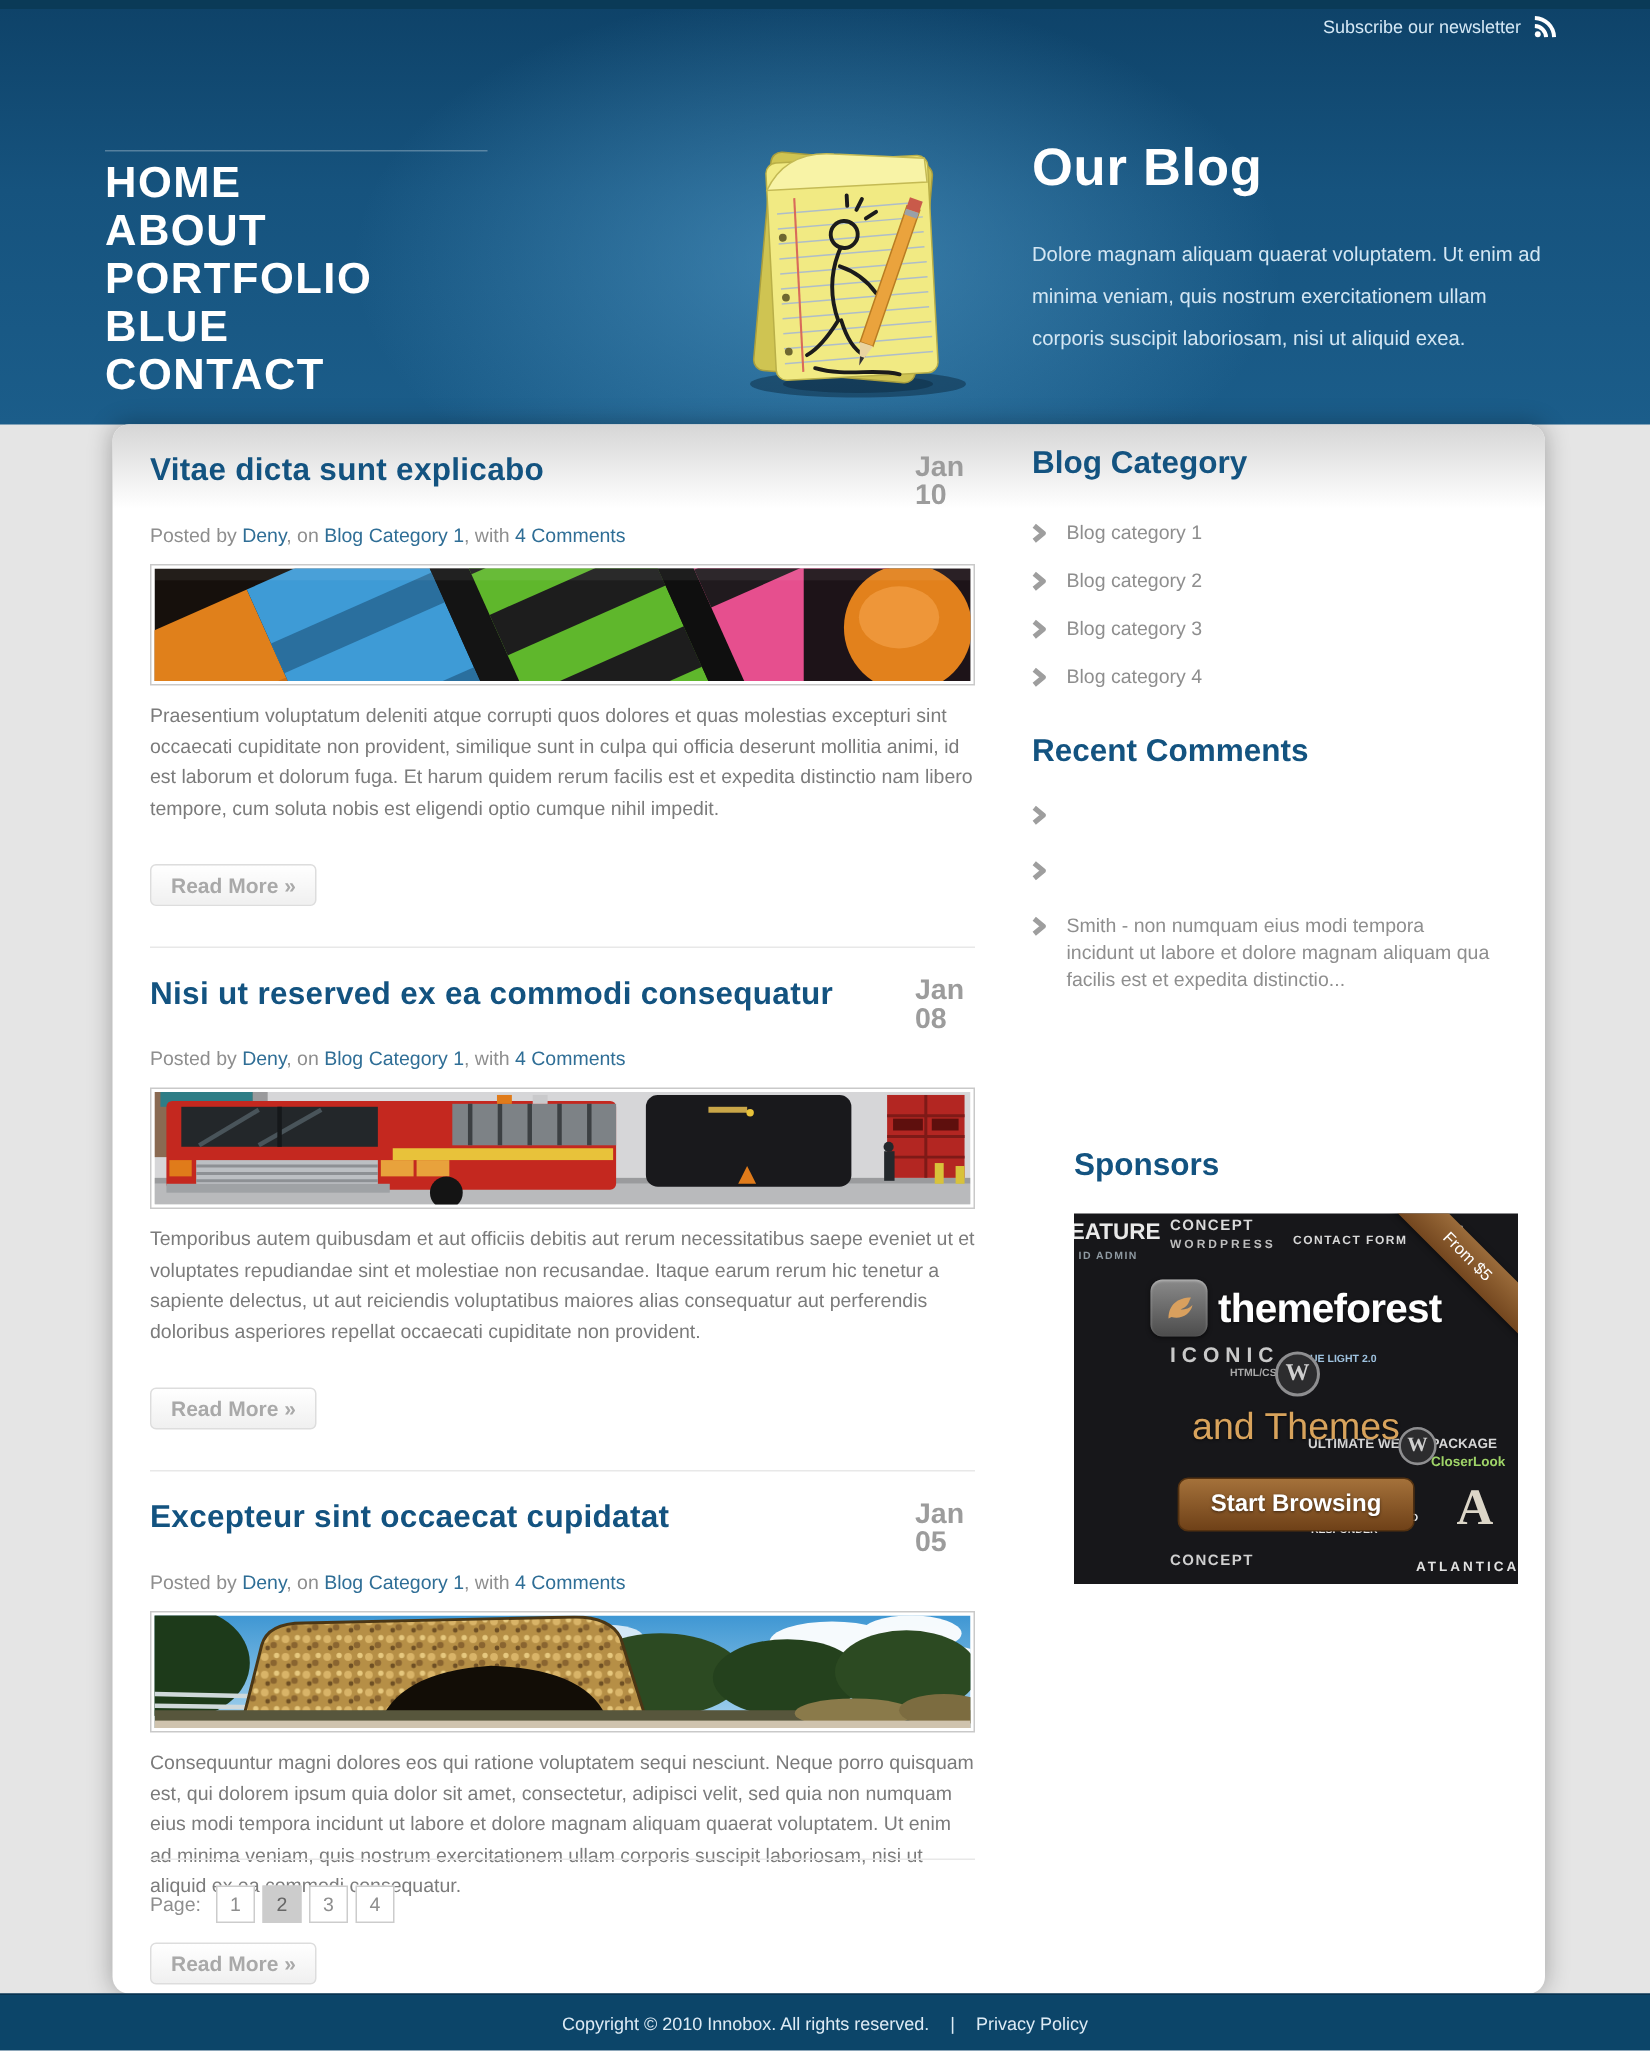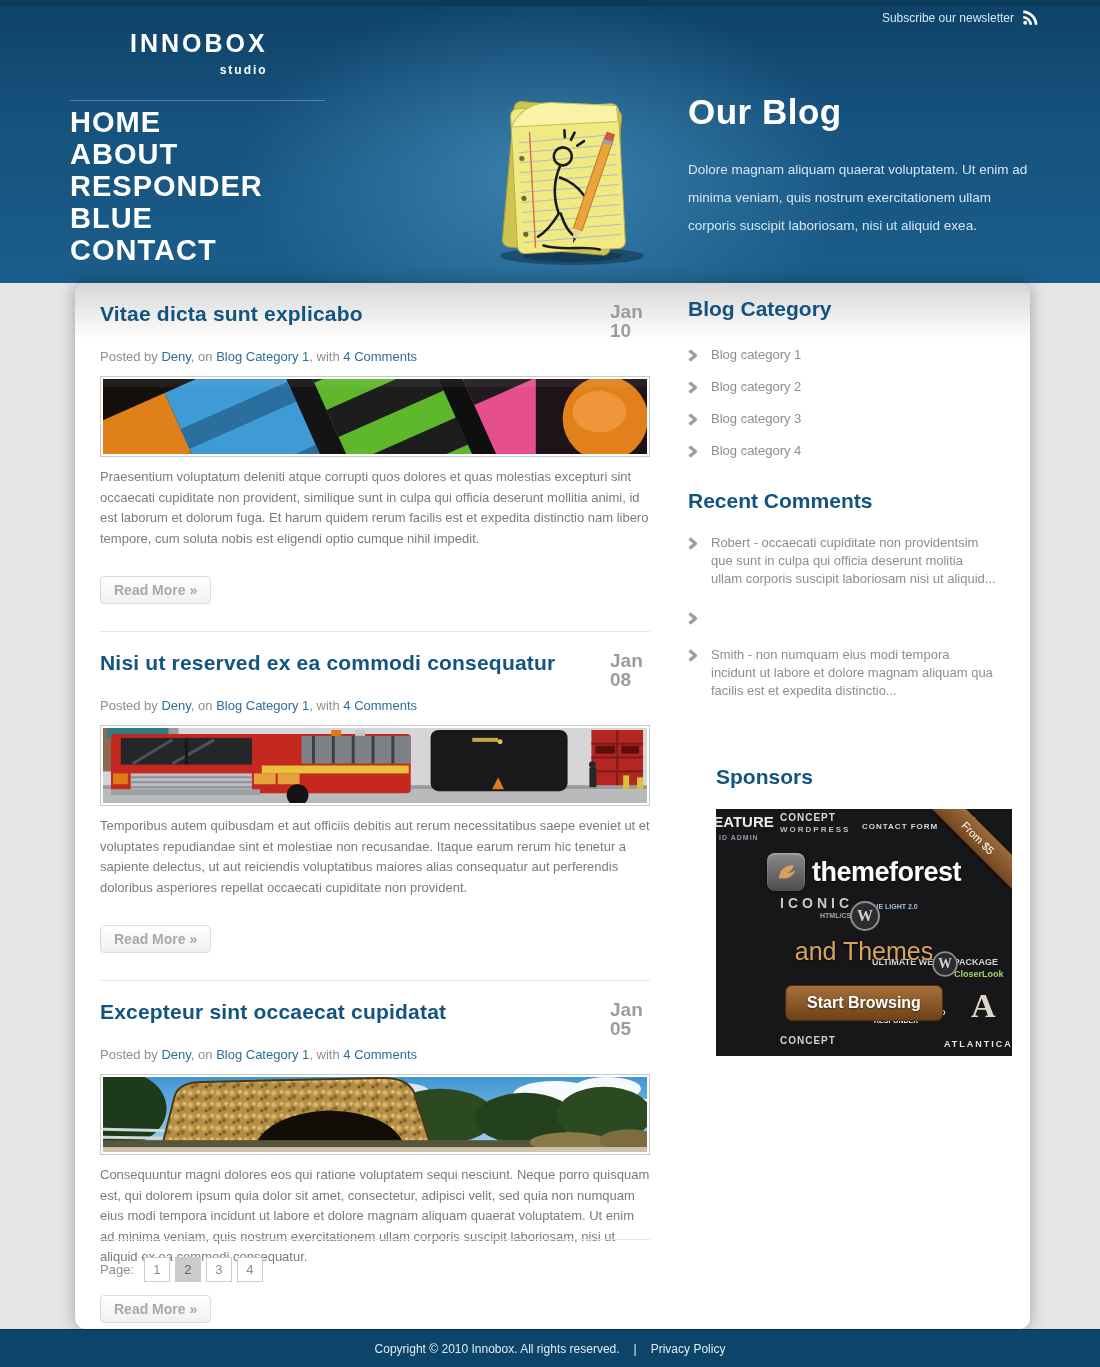--- a/index.html
+++ b/index.html
@@ -126,36 +126,32 @@
 
     <a class="newsletter" href="#">
       <span>Subscribe our newsletter</span>
       <svg class="rss" viewBox="0 0 18 18">
         <circle cx="3.6" cy="14.4" r="2.2" fill="#ffffff"></circle>
         <path d="M1.4 8.2 a8.8 8.8 0 0 1 8.4 8.4" stroke="#ffffff" stroke-width="3" fill="none"></path>
         <path d="M1.4 2.2 a14.8 14.8 0 0 1 14.4 14.4" stroke="#ffffff" stroke-width="3" fill="none"></path>
       </svg>
     </a>
 
-    <div class="logo">
-      <span>INNOBOX</span>
-      <span class="sub">studio</span>
-    </div>
 
     <div class="header-line"></div>
 
     <ul class="nav">
       <li>
           <a href="#">HOME</a>
         </li>
       <li>
           <a href="#">ABOUT</a>
         </li>
       <li>
-          <a href="#">RESPONDER</a>
+          <a href="#">PORTFOLIO</a>
         </li>
       <li>
           <a href="#">BLUE</a>
         </li>
       <li>
           <a href="#">CONTACT</a>
         </li>
     </ul>
 
     <div class="notepad">
@@ -422,21 +418,20 @@
           </li>
         </ul>
       </div>
 
       <div class="blk-comments">
         <h3 class="side-title">Recent Comments</h3>
         <div class="comment">
           <svg class="chev" viewBox="0 0 10 13">
               <path d="M1.5 1.5 L7.5 6.5 L1.5 11.5" stroke="#9e9e9e" stroke-width="3.4" fill="none" stroke-linejoin="round"></path>
             </svg>
-          <span>Robert - occaecati cupiditate non providentsim que sunt in culpa qui officia deserunt molitia ullam corporis suscipit laboriosam nisi ut aliquid...</span>
         </div>
         <div class="comment">
           <svg class="chev" viewBox="0 0 10 13">
               <path d="M1.5 1.5 L7.5 6.5 L1.5 11.5" stroke="#9e9e9e" stroke-width="3.4" fill="none" stroke-linejoin="round"></path>
             </svg>
         </div>
         <div class="comment">
           <svg class="chev" viewBox="0 0 10 13">
               <path d="M1.5 1.5 L7.5 6.5 L1.5 11.5" stroke="#9e9e9e" stroke-width="3.4" fill="none" stroke-linejoin="round"></path>
             </svg>

